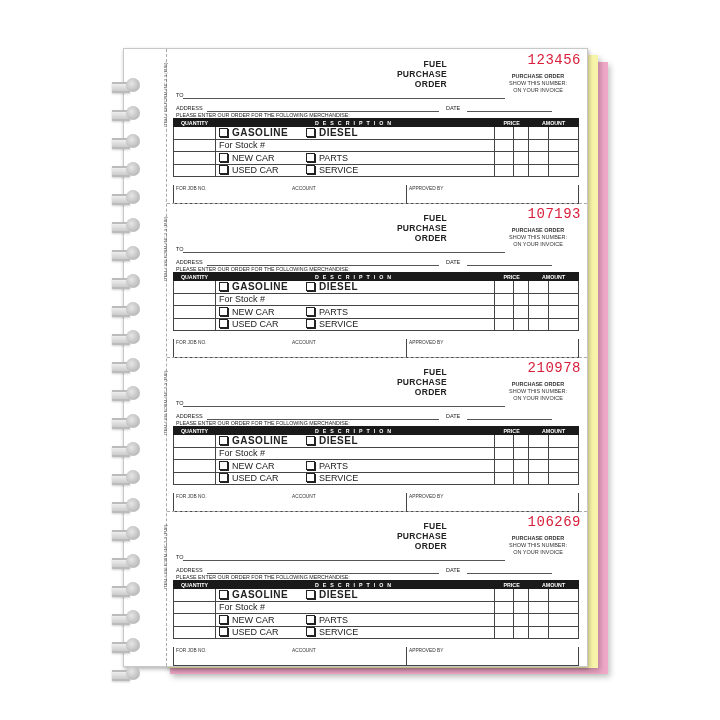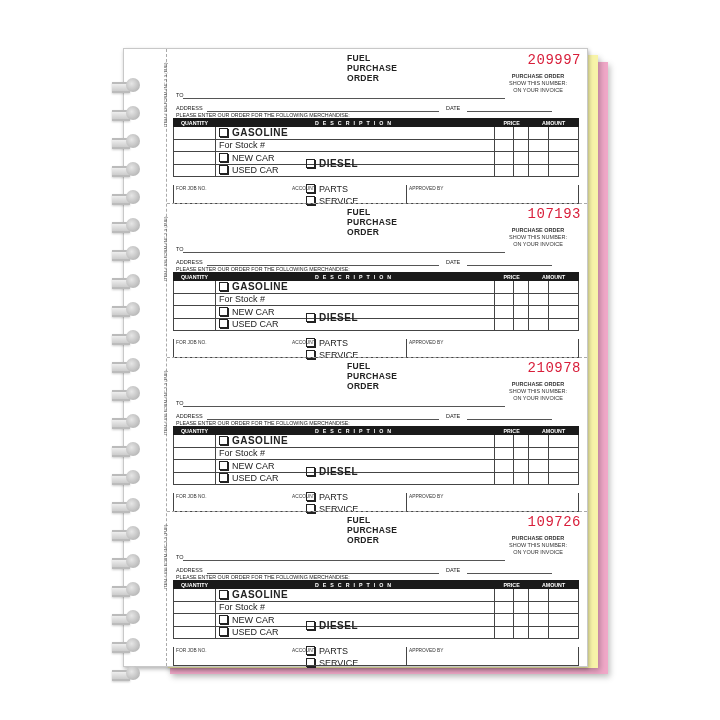--- a/index.html
+++ b/index.html
@@ -8,38 +8,38 @@
   .pink{left:170px;top:62px;width:438px;height:612px;background:#f0a8c8;}
   .yellow{left:168px;top:55px;width:430px;height:613px;background:#f7f3a8;}
   .page{position:absolute;left:123px;top:48px;width:463px;height:617px;background:#fff;border:1px solid #c8c8c8;box-shadow:1px 2px 4px rgba(0,0,0,0.3);}
   .perf{position:absolute;left:42px;top:0;width:0;height:617px;border-left:1px dashed #aaa;}
   .coil{position:absolute;left:-12px;width:30px;height:18px;}
   .coil .wire{position:absolute;left:0;top:5px;width:18px;height:7px;border-top:2px solid #bbb;border-bottom:2px solid #bbb;background:linear-gradient(#eee,#ccc);box-shadow:0 1px 2px rgba(0,0,0,0.2);}
   .coil .hole{position:absolute;left:14px;top:1px;width:14px;height:14px;border-radius:50%;background:radial-gradient(circle at 40% 40%,#e6e6e6,#a8a8a8);}
   .form{position:absolute;left:43px;width:420px;height:154px;}
   .form + .form{}
   .sep{position:absolute;left:43px;width:420px;border-top:1px dashed #aaa;}
-  .title{position:absolute;left:180px;top:4px;width:100px;text-align:left;font-weight:bold;font-size:8.5px;line-height:10px;letter-spacing:.3px;}
+  .title{position:absolute;left:180px;top:10px;width:100px;text-align:right;font-weight:bold;font-size:8.5px;line-height:10px;letter-spacing:.3px;}
   .ponum{position:absolute;right:6px;top:3px;font-family:"Liberation Mono",monospace;font-size:14px;color:#d81e3a;letter-spacing:.5px;}
   .pohint{position:absolute;right:4px;top:24px;width:90px;text-align:center;font-size:5.5px;line-height:7px;color:#333;}
   .pohint b{font-weight:bold;}
   .to{position:absolute;left:9px;top:43px;font-size:5.5px;}
   .toline{position:absolute;left:16px;top:49px;width:322px;border-bottom:1px solid #555;}
   .addr{position:absolute;left:9px;top:56px;font-size:5.5px;}
   .addrline{position:absolute;left:40px;top:62px;width:232px;border-bottom:1px solid #555;}
   .date{position:absolute;left:279px;top:56px;font-size:5.5px;}
   .dateline{position:absolute;left:300px;top:62px;width:85px;border-bottom:1px solid #555;}
   .please{position:absolute;left:9px;top:63px;font-size:5.3px;}
   table.grid{position:absolute;left:6px;top:69px;width:406px;border-collapse:collapse;}
   table.grid th{background:#1a1a1a;color:#fff;font-size:5.3px;font-weight:bold;height:7px;padding:0;border:1px solid #1a1a1a;}
   table.grid td{border:1px solid #444;height:11.5px;padding:0 0 0 3px;font-size:9px;white-space:nowrap;}
   table.grid td.b{font-weight:bold;font-size:10px;letter-spacing:.5px;}
   .spaced{letter-spacing:4px;}
   .cb{display:inline-block;width:7px;height:7px;border:1px solid #222;box-shadow:1px 1px 0 #222;margin-right:4px;vertical-align:-1px;}
-  .opt2{position:absolute;margin-top:31px;}
+  .opt2{position:absolute;}
   .footer{position:absolute;left:6px;top:136px;width:406px;height:19px;border:1px solid #444;border-top:none;box-sizing:border-box;}
   .footer span{position:absolute;top:1px;font-size:4.8px;color:#333;}
   .footer .div{position:absolute;left:232px;top:0;height:18px;border-left:1px solid #444;}
   .sidecode{position:absolute;left:-4px;top:78px;transform:rotate(-90deg);transform-origin:left top;font-size:4.2px;color:#555;white-space:nowrap;}
 </style>
 </head>
 <body>
 
 <div class="layer pink"></div>
 <div class="layer yellow"></div>
@@ -136,21 +136,21 @@
         <div class="hole"></div>
       </div>
     </div>
   <div id="forms">
       <div class="form" style="top: 0px;">
     <div class="title">
       <div>FUEL</div>
       <div>PURCHASE</div>
       <div>ORDER</div>
     </div>
-    <div class="ponum">209997</div>
+    <div class="ponum">123456</div>
     <div class="pohint">
       <div><b>PURCHASE ORDER</b></div>
       <div>SHOW THIS NUMBER:</div>
       <div>ON YOUR INVOICE</div>
     </div>
     <span class="to">TO</span>
     <div class="toline"></div>
     <span class="addr">ADDRESS</span>
     <div class="addrline"></div>
     <span class="date">DATE</span>
@@ -396,21 +396,21 @@
       <span style="left:235px">APPROVED BY</span>
     </div>
   </div>
       <div class="sep" style="top: 308px;"></div>
       <div class="form" style="top: 462px;">
     <div class="title">
       <div>FUEL</div>
       <div>PURCHASE</div>
       <div>ORDER</div>
     </div>
-    <div class="ponum">109726</div>
+    <div class="ponum">106269</div>
     <div class="pohint">
       <div><b>PURCHASE ORDER</b></div>
       <div>SHOW THIS NUMBER:</div>
       <div>ON YOUR INVOICE</div>
     </div>
     <span class="to">TO</span>
     <div class="toline"></div>
     <span class="addr">ADDRESS</span>
     <div class="addrline"></div>
     <span class="date">DATE</span>

